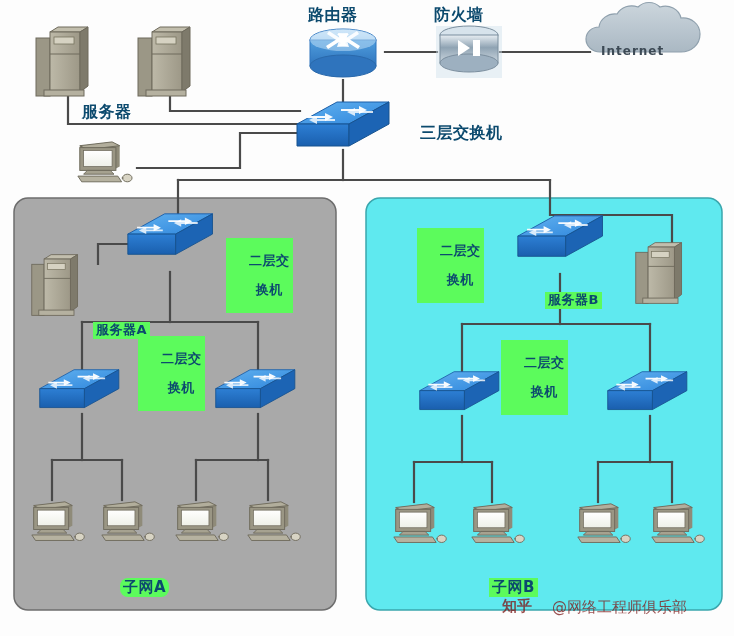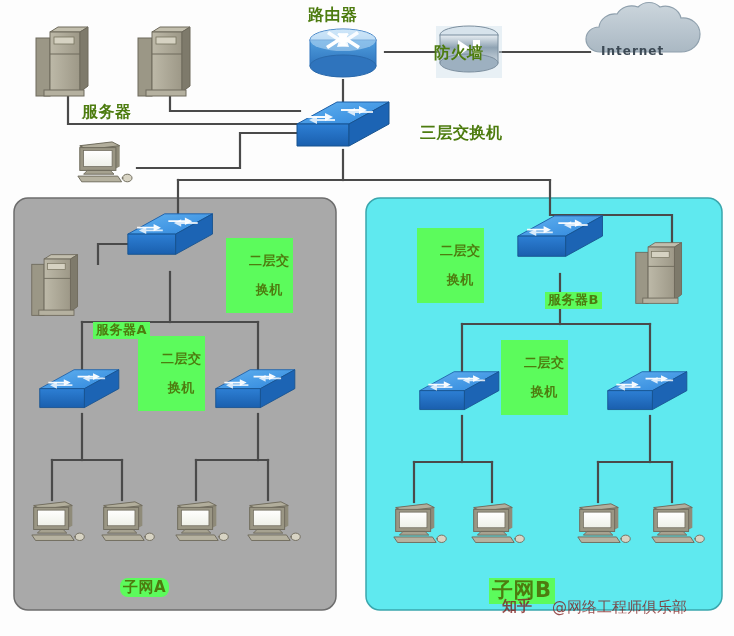--- a/index.html
+++ b/index.html
@@ -7,21 +7,21 @@
     width:734px;height:636px;
     font-family:"DejaVu Sans","Liberation Sans",sans-serif;
     overflow:hidden;position:relative;
   }
   #stage{position:absolute;left:0;top:0;width:734px;height:636px;background:#fdfdfd;}
   svg#diagram{position:absolute;left:0;top:0;width:734px;height:636px;}
 
   .lbl{
     position:absolute;
     font-family:"DejaVu Sans","Liberation Sans",sans-serif;
-    color:#4d7c0f;
+    color:#0c4a6e;
     white-space:pre;
     line-height:1.12;
     letter-spacing:0.5px;
   }
   .lbl-plain{font-size:16px;font-weight:bold;}
   .lbl-green{
     background:#5cfb5c;
     font-size:13px;font-weight:bold;
     padding:1px 3px;
     text-align:center;
@@ -274,21 +274,21 @@
     <g transform="translate(576,502) scale(0.92)">
         <use href="#pcIcon"></use>
       </g>
     <g transform="translate(650,502) scale(0.92)">
         <use href="#pcIcon"></use>
       </g>
   </svg>
 
   <div class="lbl lbl-plain" style="left:308px;top:6px;">路由器</div>
 
-  <div class="lbl lbl-plain" style="left:434px;top:6px;margin-top:38px;">防火墙</div>
+  <div class="lbl lbl-plain" style="left:434px;top:6px;">防火墙</div>
 
   <div class="lbl lbl-cloud" style="left:601px;top:45px;">Internet</div>
 
   <div class="lbl lbl-plain" style="left:82px;top:105px;font-family:Liberation Mono, monospace;">服务器</div>
 
   <div class="lbl lbl-plain" style="left:420px;top:124px;">三层交换机</div>
 
   <div class="lbl lbl-green" style="left:226px;top:238px;">
     <span>二层交</span><br>
     <span>换机</span>
@@ -308,18 +308,18 @@
     <span>换机</span>
   </div>
 
   <div class="lbl lbl-green" style="left:545px;top:292px;">服务器B</div>
 
   <div class="lbl lbl-green" style="left:501px;top:340px;">
     <span>二层交</span><br>
     <span>换机</span>
   </div>
 
-  <div class="lbl lbl-green" style="left:489px;top:578px;font-size:21px;">子网B</div>
+  <div class="lbl lbl-green" style="left:489px;top:578px;font-size:15px;">子网B</div>
 
   <div class="watermark wm-logo" style="left:502px;top:597px;">知乎</div>
   <div class="watermark" style="left:552px;top:598px;">@网络工程师俱乐部</div>
 
 </div>
 
 </body></html>

